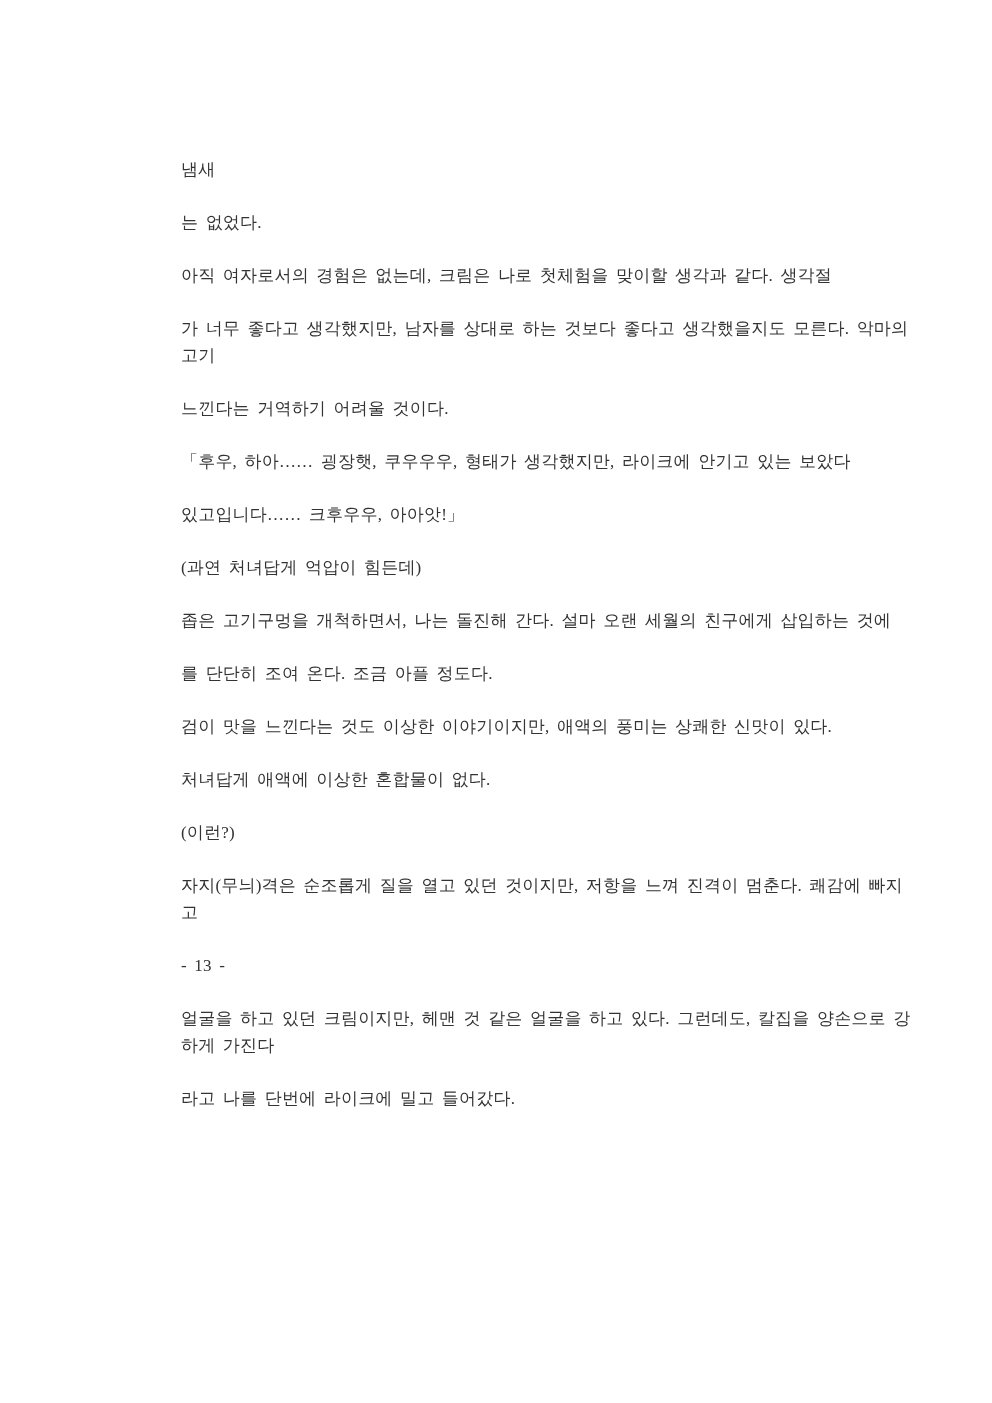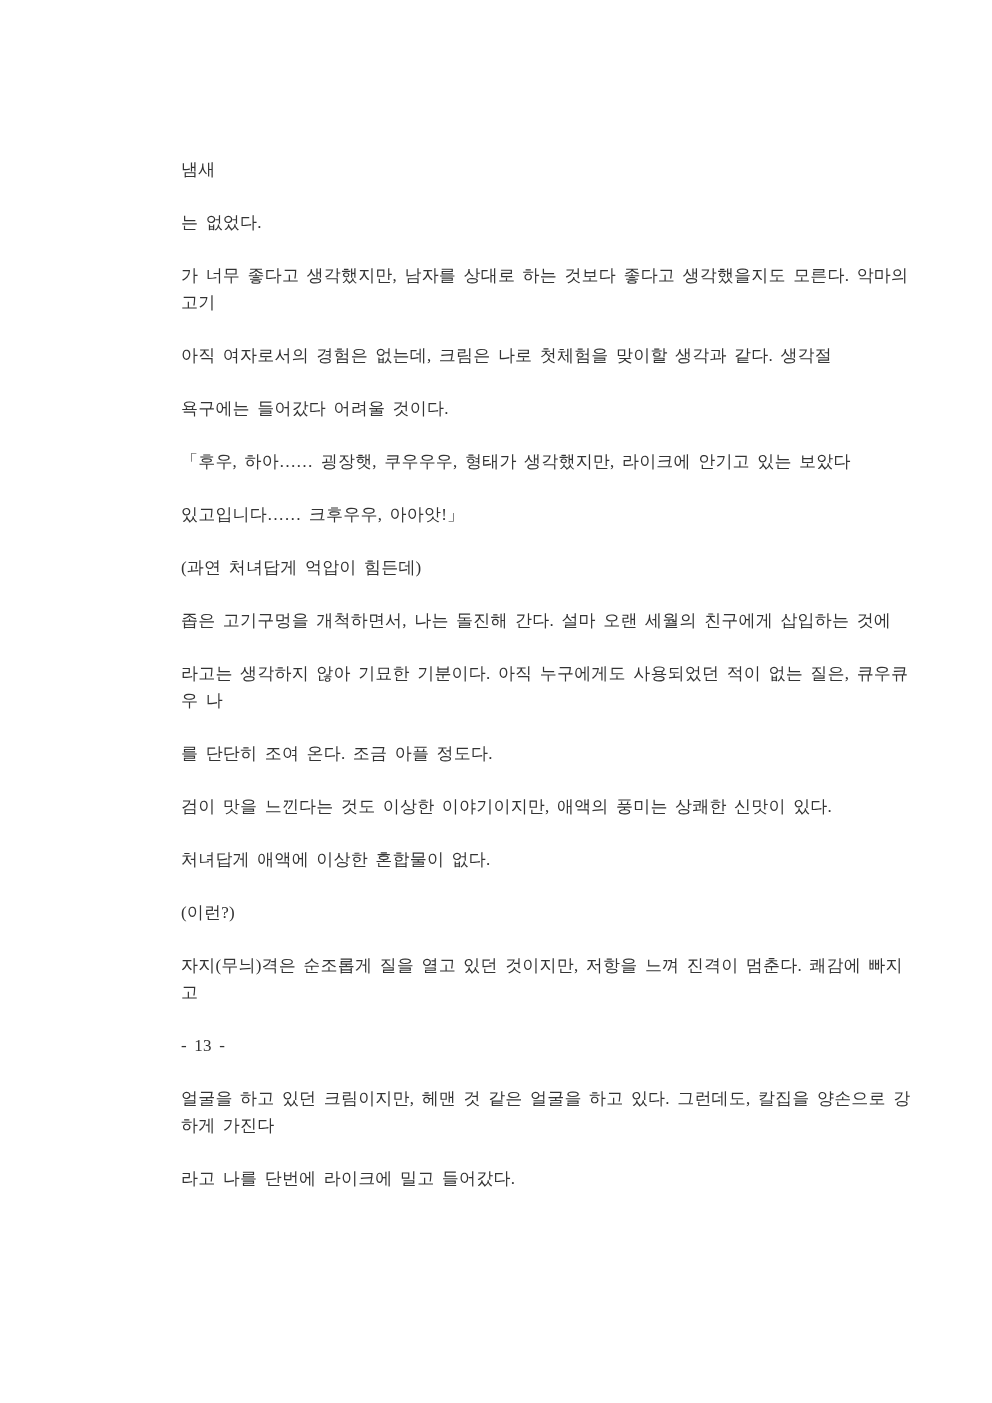--- a/index.html
+++ b/index.html
@@ -35,30 +35,28 @@
   }
 </style>
 </head>
 <body>
 
 <main class="page">
   <section class="doc-body">
 
   <p><span>냄새</span></p>
       <p><span>는 없었다.</span></p>
+      <p><span>아직 여자로서의 경험은 없는데, 크림은 나로 첫체험을 맞이할 생각과 같다. 생각절</span></p>
       <p><span>가 너무 좋다고 생각했지만, 남자를 상대로 하는 것보다 좋다고 생각했을지도 모른다. 악마의
 고기</span></p>
-      <p><span>아직 여자로서의 경험은 없는데, 크림은 나로 첫체험을 맞이할 생각과 같다. 생각절</span></p>
-      <p><span>욕구에는 들어갔다 어려울 것이다.</span></p>
+      <p><span>느낀다는 거역하기 어려울 것이다.</span></p>
       <p><span>「</span><span class="u">후우</span><span>, 하아…… 굉장햇, </span><span class="u">쿠우우우</span><span>, 형태가 생각했지만, 라이크에 안기고 있는 보았다</span></p>
       <p><span>있고입니다…… </span><span class="u">크후우우</span><span>, 아아앗!」</span></p>
       <p><span>(과연 처녀답게 억압이 힘든데)</span></p>
       <p><span>좁은 고기구멍을 개척하면서, 나는 돌진해 간다. 설마 오랜 세월의 친구에게 삽입하는 것에</span></p>
-      <p><span>라고는 생각하지 않아 기묘한 기분이다. 아직 누구에게도 사용되었던 적이 없는 질은, 큐우큐
-우 나</span></p>
       <p><span>를 단단히 조여 온다. 조금 아플 정도다.</span></p>
       <p><span>검이 맛을 느낀다는 것도 이상한 이야기이지만, 애액의 풍미는 상쾌한 신맛이 있다.</span></p>
       <p><span>처녀답게 애액에 이상한 혼합물이 없다.</span></p>
       <p><span>(이런?)</span></p>
       <p><span>자지(무늬)격은 순조롭게 질을 열고 있던 것이지만, 저항을 느껴 진격이 멈춘다. 쾌감에 빠지
 고</span></p>
       <p><span>- 13 -</span></p>
       <p><span>얼굴을 하고 있던 크림이지만, 헤맨 것 같은 얼굴을 하고 있다. 그런데도, 칼집을 양손으로 강
 하게 가진다</span></p>
       <p><span>라고 나를 단번에 라이크에 밀고 들어갔다.</span></p>

